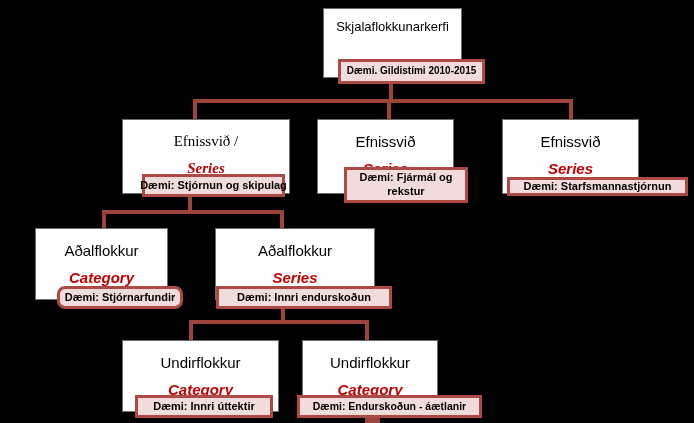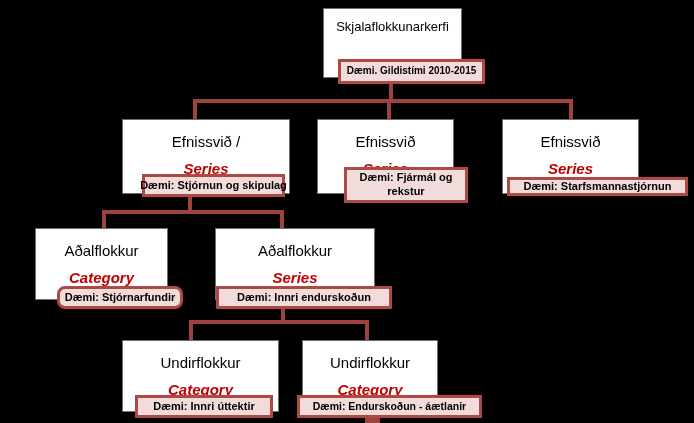--- a/index.html
+++ b/index.html
@@ -25,21 +25,21 @@
     border:3px solid var(--label-border,#AE4A45);
     box-sizing:border-box;color:#000;font-size:11px;font-weight:600;
     display:flex;align-items:center;justify-content:center;text-align:center;
     line-height:1.25;z-index:3;padding:0 10px;white-space:nowrap;
   }
   .exlabel.wrap{white-space:normal;}
   
   #box-root{left:323px;top:8px;width:139px;height:70px;}
   #box-root .t1{font-size:13px;margin-top:10px;}
   #box-root .t2{margin-top:24px;}
-  #box-s1{left:122px;top:119px;width:168px;height:75px;}
+  #box-s1{left:122px;top:119px;width:168px;height:75px;font-family:Liberation Serif, serif;}
   #box-s2{left:317px;top:119px;width:137px;height:75px;}
   #box-s3{left:502px;top:119px;width:137px;height:75px;}
   #box-c1{left:35px;top:228px;width:133px;height:72px;}
   #box-c2{left:215px;top:228px;width:160px;height:72px;}
   #box-u1{left:122px;top:340px;width:157px;height:72px;}
   #box-u2{left:302px;top:340px;width:136px;height:72px;}
   #lbl-root{left:338px;top:59px;width:147px;height:25px;font-size:10px;}
   #lbl-s1{left:142px;top:174px;width:143px;height:23px;}
   #lbl-s2{left:344px;top:167px;width:124px;height:36px;}
   #lbl-s3{left:507px;top:177px;width:181px;height:19px;}

